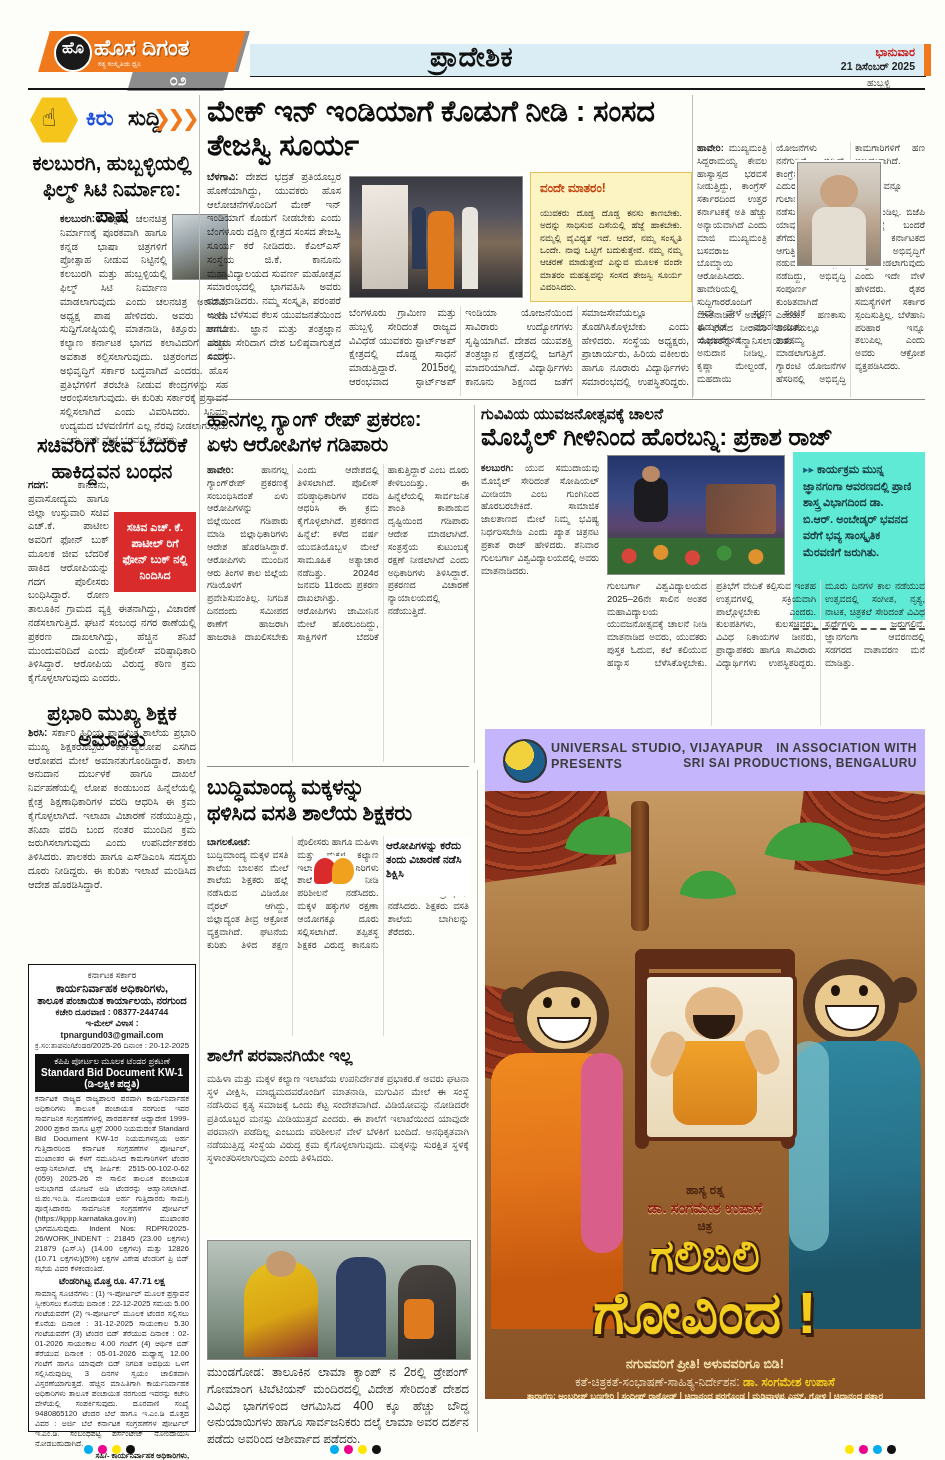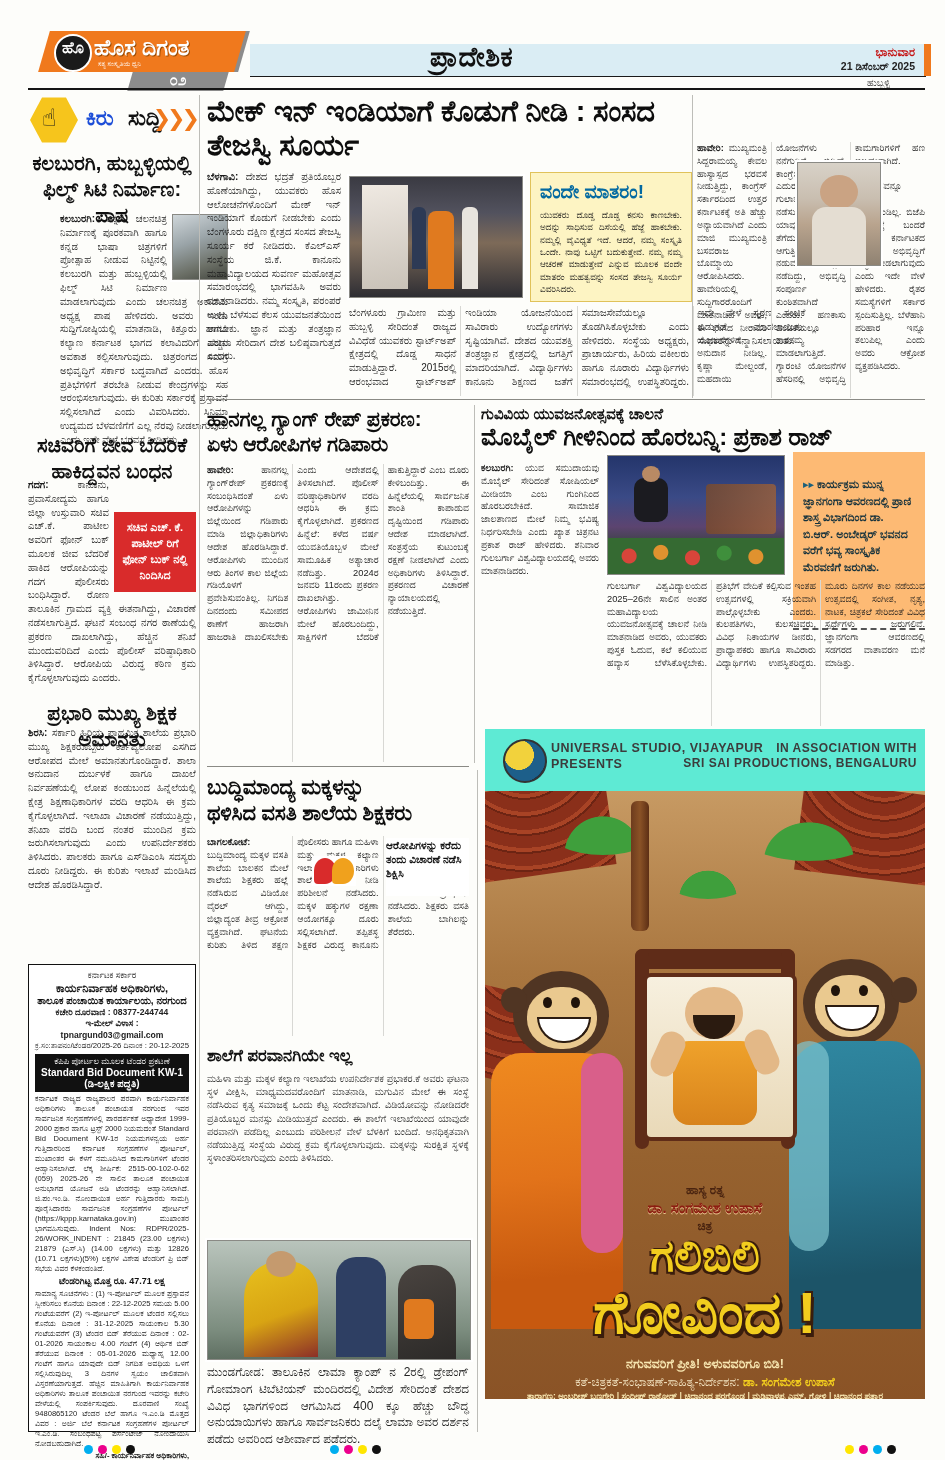--- a/index.html
+++ b/index.html
@@ -34,32 +34,32 @@
   #kiru-badge{left:28px;top:96px;width:168px;height:50px;}
   #kiru-hex{position:absolute;left:2px;top:0;width:48px;height:48px;background:#f6c51c;
             clip-path:polygon(25% 3%,75% 3%,100% 50%,75% 97%,25% 97%,0 50%);border:0;}
   #kiru-hand{position:absolute;left:14px;top:8px;font-size:24px;color:#1a1a1a;}
   .kiru-red{color:#1d4ed8;font-weight:bold;font-size:21px;}
   .kiru-black{color:#111;font-weight:bold;font-size:21px;}
   #kiru-chev{position:absolute;right:0px;top:10px;color:#f0791d;font-size:22px;font-weight:bold;letter-spacing:-4px;}
   .kiru-hl{font-weight:bold;font-size:20px;line-height:1.3;text-align:center;}
   
   #vande-box{background:#fdf4c3;border:1px solid #e0c25a;padding:8px 9px;}
-  #vande-title{color:#0369a1;font-weight:bold;font-size:19px;margin-bottom:6px;}
+  #vande-title{color:#c2410c;font-weight:bold;font-size:12px;margin-bottom:12px;}
   #hk-box{background:#d92b2b;color:#fff;font-weight:bold;font-size:11px;line-height:1.45;text-align:center;padding:8px 5px;}
-  #blue-box{background:#fdba74;padding:24px 10px;font-size:11px;font-weight:bold;line-height:1.5;color:#16323c;}
+  #blue-box{background:#5eead4;padding:9px 10px;font-size:11px;font-weight:bold;line-height:1.5;color:#16323c;}
   #blue-box-dash{border-top:2px dashed #555;}
   
   #tender{left:28px;top:964px;width:168px;height:468px;border:1.5px solid #111;background:#fff;padding:5px 6px;box-sizing:border-box;}
   .tender-c{text-align:center;}
   #tender-bar{background:#111;color:#fff;text-align:center;font-size:8.5px;padding:2px 1px;margin:2px 0;}
   #tender-bar b{font-size:10px;}
   
   #ad{left:485px;top:729px;width:440px;height:703px;}
-  #ad-top{position:absolute;left:0;top:0;width:440px;height:62px;background:#5eead4;}
+  #ad-top{position:absolute;left:0;top:0;width:440px;height:62px;background:#c4b5fd;}
   #ad-globe{position:absolute;left:18px;top:10px;width:40px;height:40px;border-radius:50%;
             background:radial-gradient(circle at 35% 35%,#f2d23c 0 40%,#1d5f8a 41% 75%,#123c58 76%);border:2px solid #333;}
   .ad-pres{font-weight:bold;color:#3c3c3c;letter-spacing:0.5px;}
   #ad-ill{position:absolute;left:0;top:62px;width:440px;height:608px;overflow:hidden;
           background:linear-gradient(180deg,#c79a63 0%,#a9763f 30%,#96622f 60%,#8a5326 100%);}
   .roof{position:absolute;width:150px;height:90px;background:
         repeating-radial-gradient(circle at 50% -40px,#8a2f1a 0 12px,#a84325 12px 16px,#6d2413 16px 18px);}
   .palm{position:absolute;width:120px;height:60px;background:
         radial-gradient(ellipse at 50% 100%,#3f9f3c 0 45%,transparent 46%);border-radius:50%;filter:blur(0.4px);}
   .m-head{position:absolute;border-radius:50%;background:#503523;}

